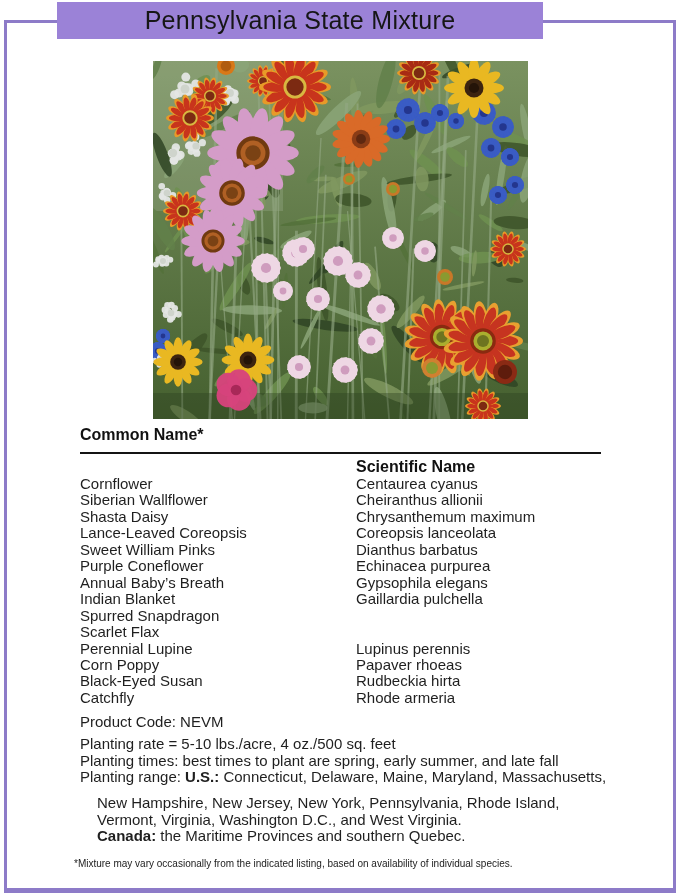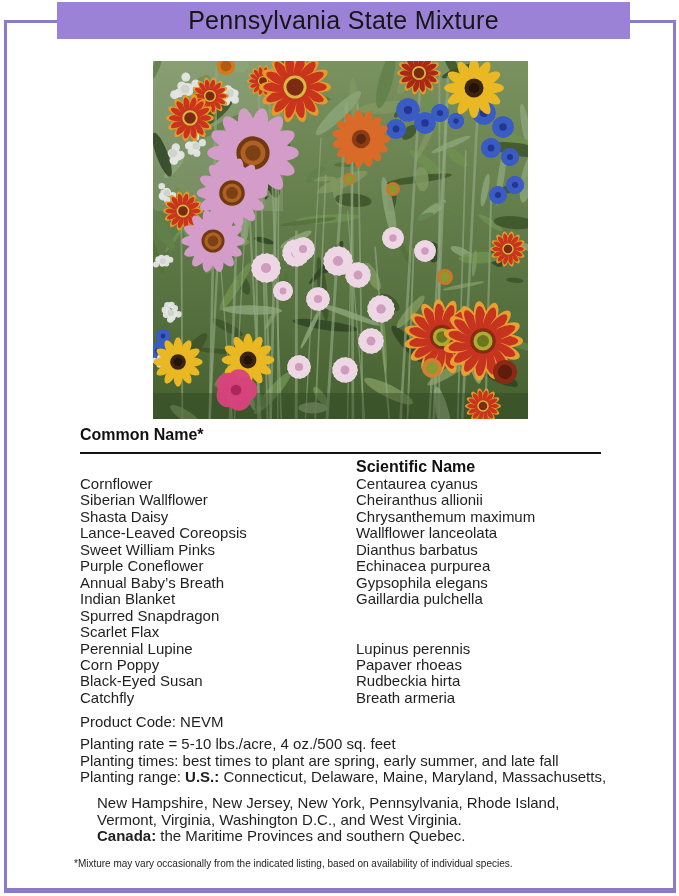--- a/index.html
+++ b/index.html
@@ -5,21 +5,21 @@
   :root{
     --header-bg:#9b82d7; --border:#8d7bc8; --text:#1f1f1f;
   }
   *{margin:0;padding:0;box-sizing:border-box;}
   html,body{width:679px;height:896px;background:#fff;}
   body{position:relative;font-family:"Liberation Sans","DejaVu Sans",sans-serif;color:var(--text);overflow:hidden;}
 
   .page-border{position:absolute;left:4px;top:20px;width:672px;height:873px;
     border:3px solid var(--border);border-bottom-width:5px;background:transparent;}
 
-  .title-bar{position:absolute;left:57px;top:2px;width:573px;height:37px;
+  .title-bar{position:absolute;left:57px;top:2px;width:486px;height:37px;
     background:var(--header-bg);display:flex;align-items:center;justify-content:center;z-index:5;}
   .title-bar h1{font-size:25px;font-weight:400;color:#161616;letter-spacing:.3px;}
 
   .photo{position:absolute;left:153px;top:61px;width:375px;height:358px;overflow:hidden;background:#5c7544;}
   .photo svg{display:block;width:100%;height:100%;}
 
   .col-header{position:absolute;top:426px;font-size:16px;font-weight:700;color:#111;}
   .col-header.common{left:80px;}
   .col-header.sci{left:356px;margin-top:32px;}
 
@@ -1830,21 +1830,21 @@
     <div class="srow">
       <span class="common">Siberian Wallflower</span>
       <span class="sci">Cheiranthus allionii</span>
     </div>
     <div class="srow">
       <span class="common">Shasta Daisy</span>
       <span class="sci">Chrysanthemum maximum</span>
     </div>
     <div class="srow">
       <span class="common">Lance-Leaved Coreopsis</span>
-      <span class="sci">Wallflower lanceolata</span>
+      <span class="sci">Coreopsis lanceolata</span>
     </div>
     <div class="srow">
       <span class="common">Sweet William Pinks</span>
       <span class="sci">Dianthus barbatus</span>
     </div>
     <div class="srow">
       <span class="common">Purple Coneflower</span>
       <span class="sci">Echinacea purpurea</span>
     </div>
     <div class="srow">
@@ -1868,21 +1868,21 @@
     <div class="srow">
       <span class="common">Corn Poppy</span>
       <span class="sci">Papaver rhoeas</span>
     </div>
     <div class="srow">
       <span class="common">Black-Eyed Susan</span>
       <span class="sci">Rudbeckia hirta</span>
     </div>
     <div class="srow">
       <span class="common">Catchfly</span>
-      <span class="sci">Breath armeria</span>
+      <span class="sci">Rhode armeria</span>
     </div>
   </div>
 
 <div class="product-code">Product Code: NEVM</div>
 
 <div class="planting">
   <div>Planting rate = 5-10 lbs./acre, 4 oz./500 sq. feet</div>
   <div>Planting times: best times to plant are spring, early summer, and late fall</div>
   <div><span>Planting range: </span><b>U.S.:</b><span> Connecticut, Delaware, Maine, Maryland, Massachusetts,</span></div>
 </div>

